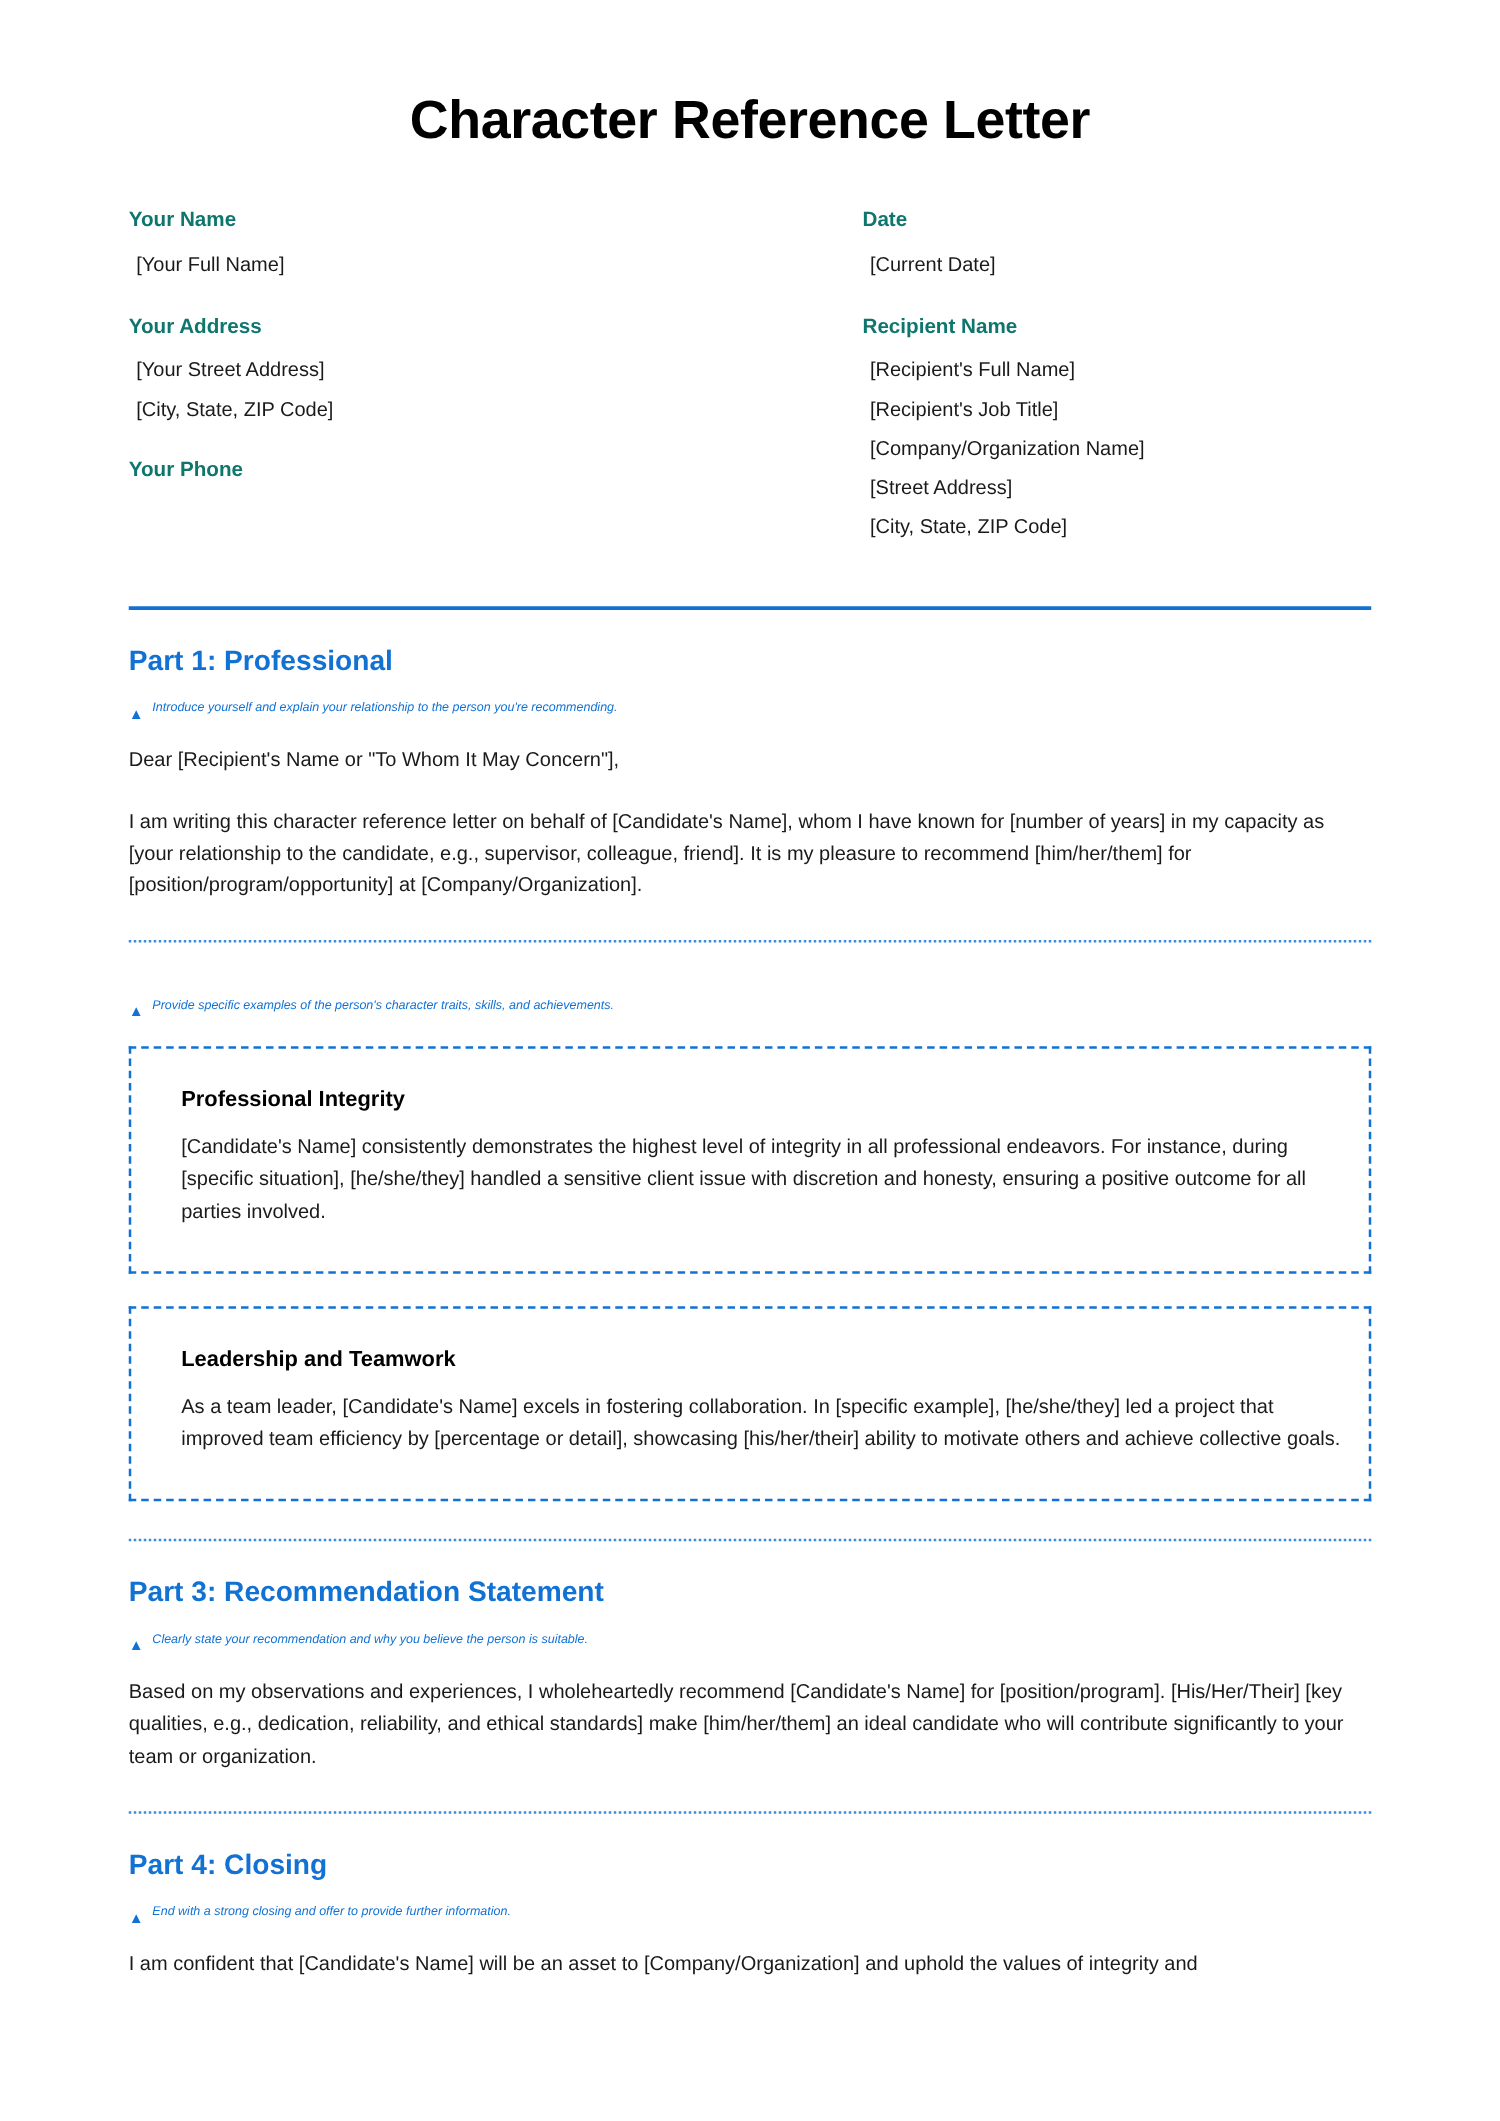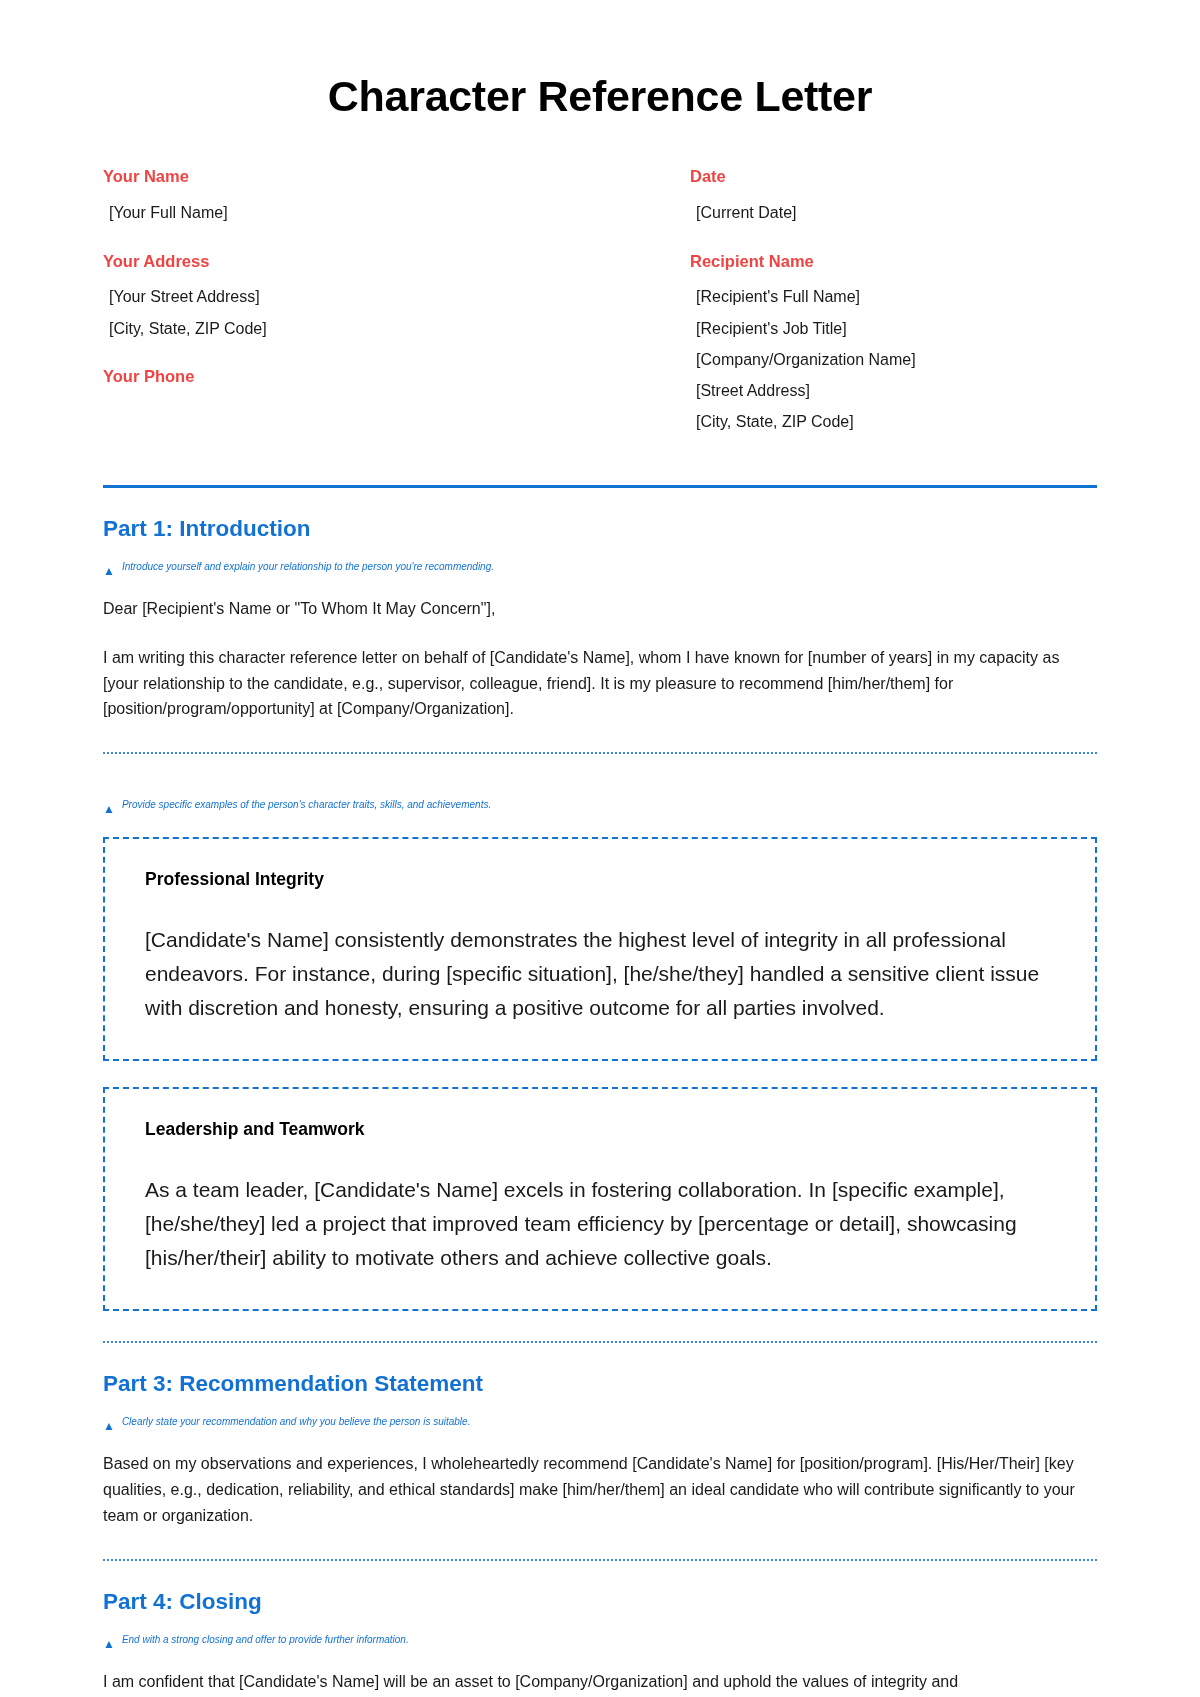--- a/index.html
+++ b/index.html
@@ -42,21 +42,21 @@
     margin-top: 46px;
   }
   .meta-col {
     width: 50%;
     box-sizing: border-box;
   }
   .meta-col.right {
     padding-left: 90px;
   }
   .meta-label {
-    color: #ef4444;
+    color: #0f766e;
     font-size: 16.5px;
     font-weight: bold;
     margin: 0 0 13px 0;
     line-height: 1.2;
   }
   .meta-block {
     margin: 0 0 26px 0;
   }
   .meta-block:last-child { margin-bottom: 0; }
   .meta-line {
@@ -125,24 +125,24 @@
   }
   .example-title {
     color: #000000;
     font-size: 17.5px;
     font-weight: bold;
     margin: 0 0 0 0;
     line-height: 1.25;
     padding-left: 18px;
   }
   .example-body {
-    font-size: 21px;
+    font-size: 16px;
     color: #1a1a1a;
     line-height: 1.62;
-    margin: 32px 0 0 0;
+    margin: 14px 0 0 0;
     padding-left: 18px;
   }
 </style>
 </head>
 <body>
 
 <div class="page">
 
   <h1 class="doc-title">Character Reference Letter</h1>
 
@@ -184,21 +184,21 @@
           <p class="meta-line">[Street Address]</p>
           <p class="meta-line">[City, State, ZIP Code]</p>
         </div>
 
       </div>
     </div>
 
     <hr class="rule-solid">
 
     <div class="section">
-      <h2 class="section-title">Part 1: Introduction</h2>
+      <h2 class="section-title">Part 1: Professional</h2>
       <div class="hint">
         <span class="hint-icon">▲</span>
         <span class="hint-text">Introduce yourself and explain your relationship to the person you're recommending.</span>
       </div>
       <p class="para">Dear [Recipient's Name or "To Whom It May Concern"],</p>
       <p class="para">I am writing this character reference letter on behalf of [Candidate's Name], whom I have known for [number of years] in my capacity as [your relationship to the candidate, e.g., supervisor, colleague, friend]. It is my pleasure to recommend [him/her/them] for [position/program/opportunity] at [Company/Organization].</p>
     </div>
 
     <hr class="rule-dotted">
 

